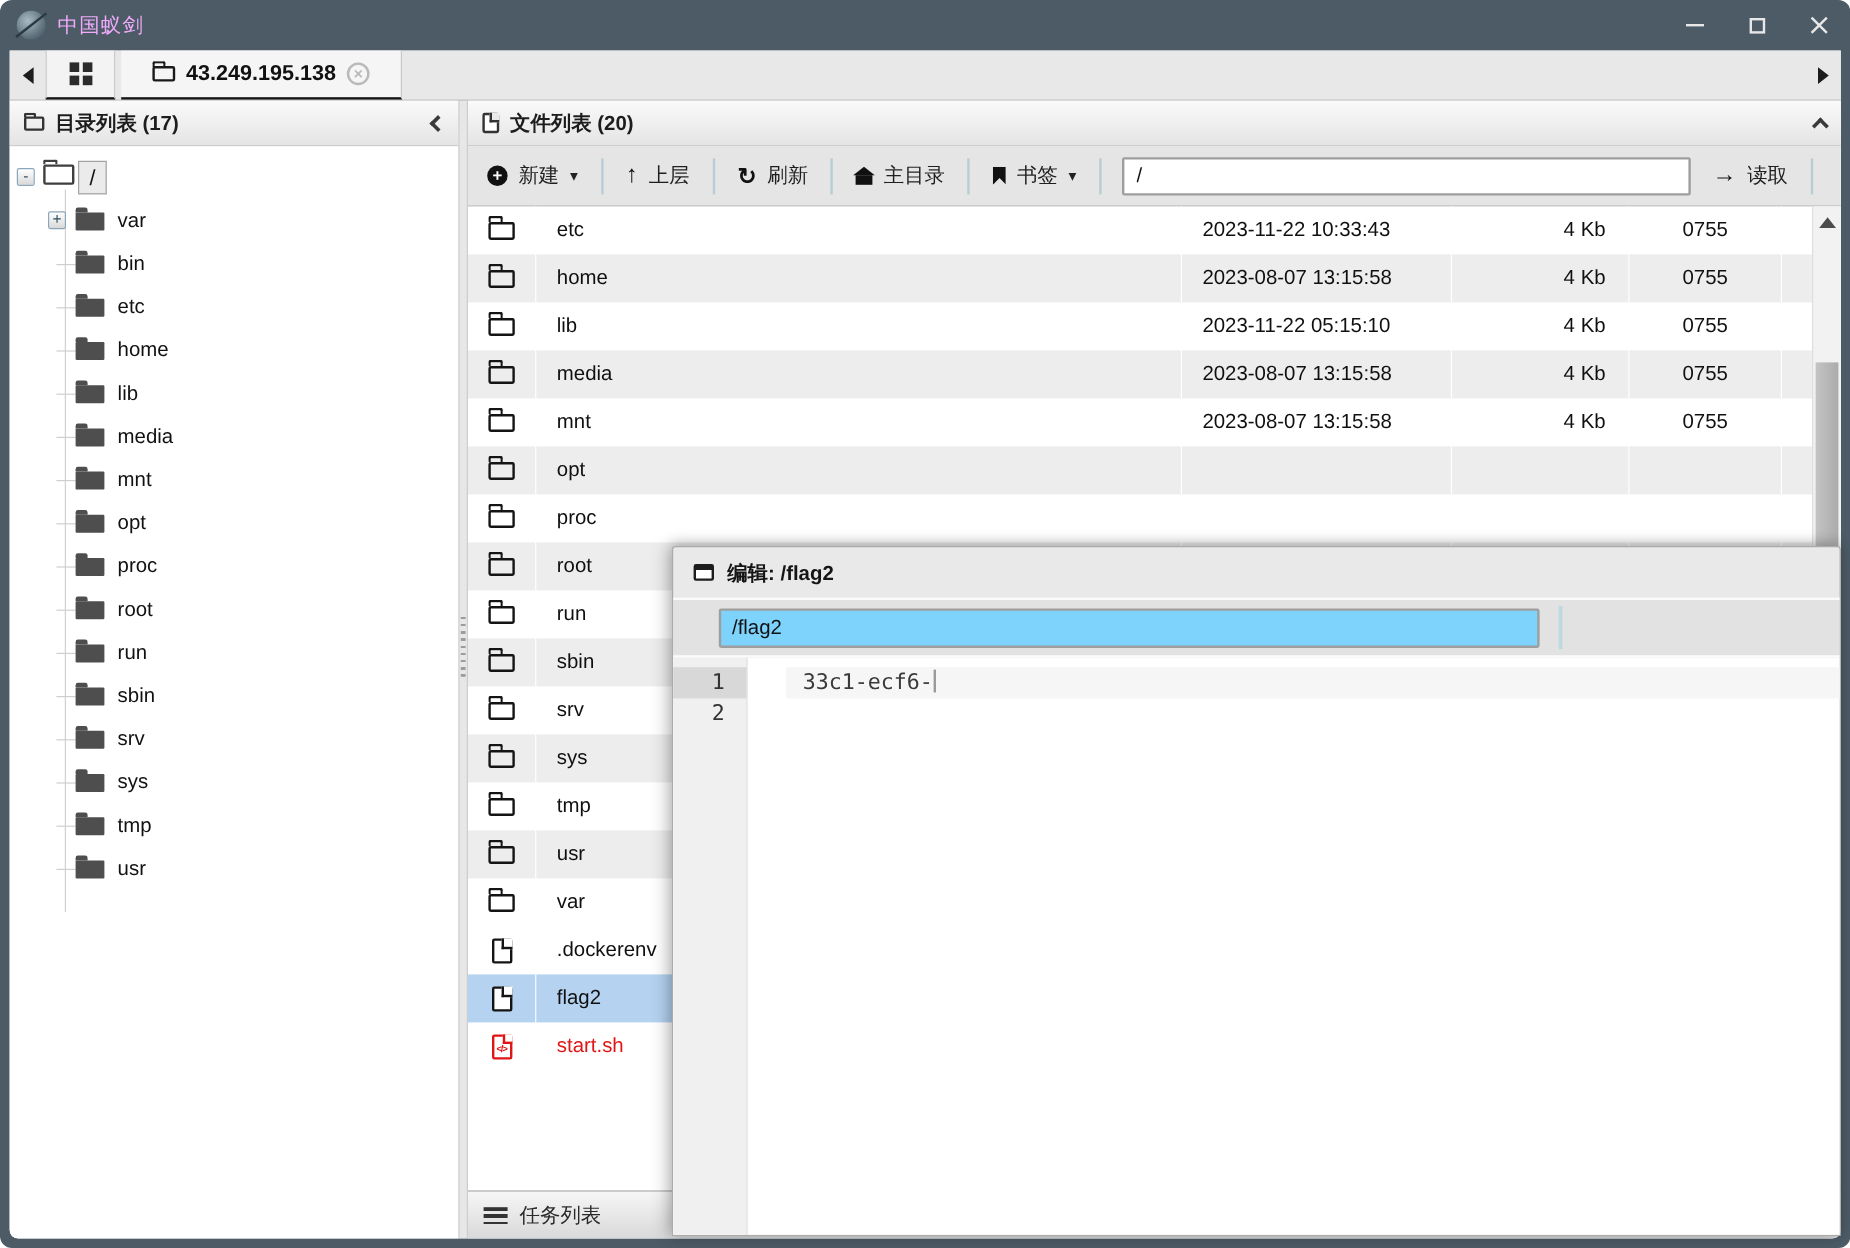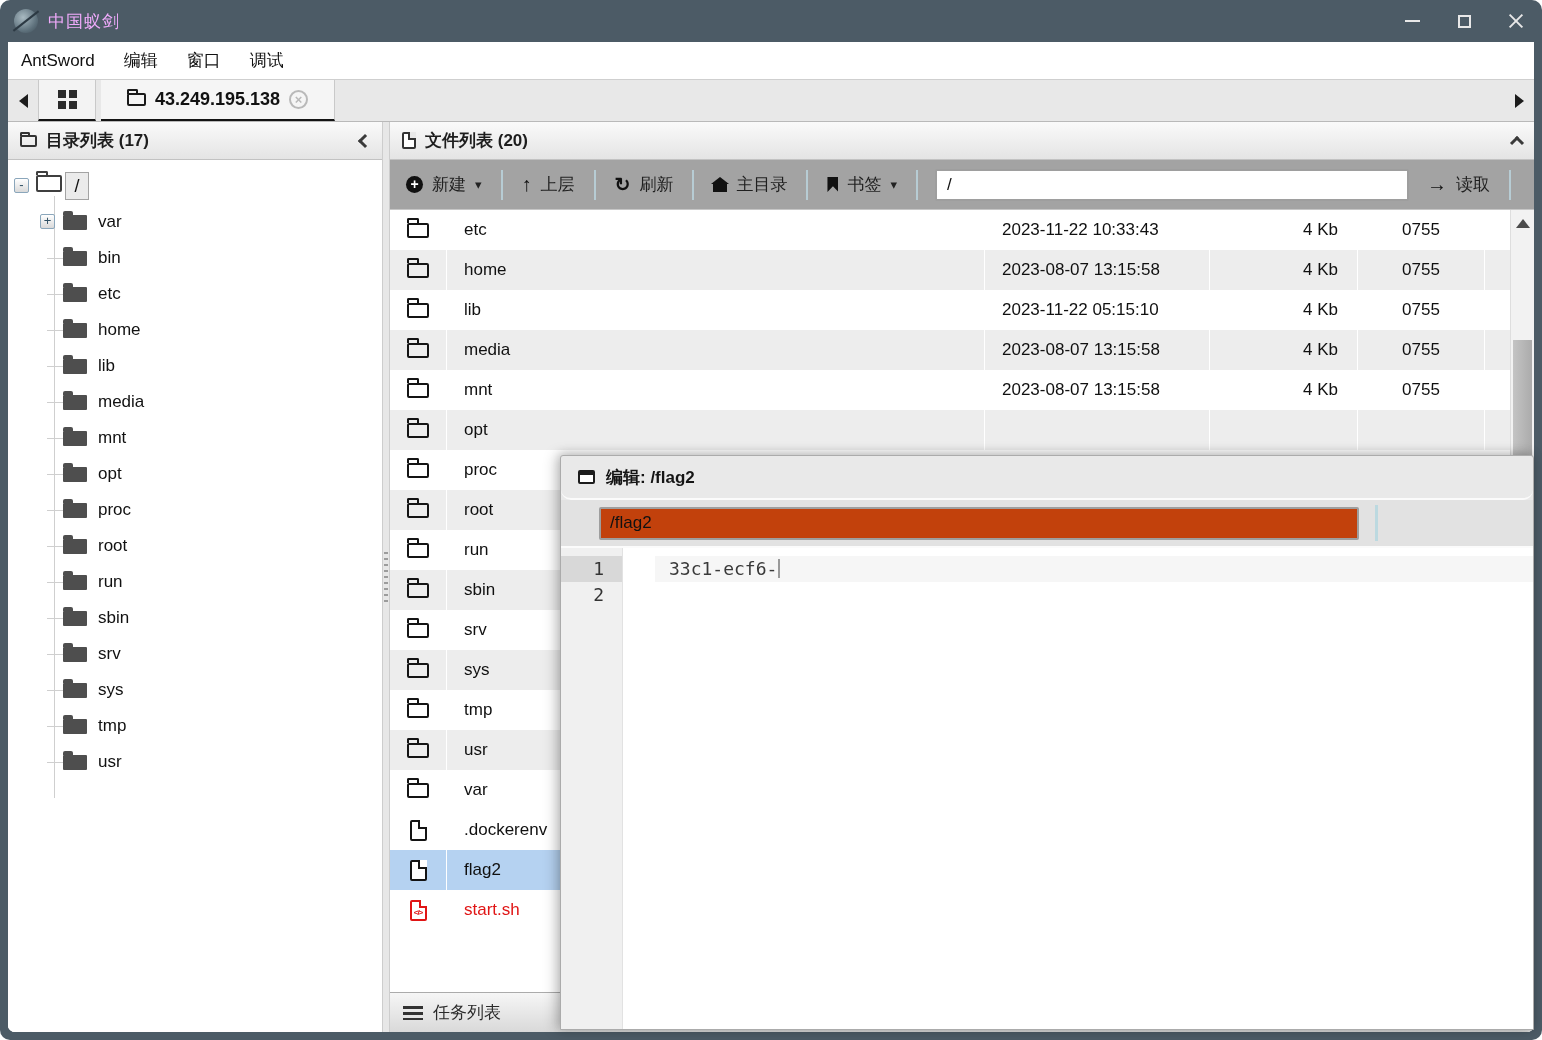--- a/index.html
+++ b/index.html
@@ -86,21 +86,21 @@
   .tree-folder::before { content:""; position:absolute; top:-4px; left:0; width:10px; height:4px; background:#4e4e4e;
     border-radius:2px 2px 0 0; }
 
   .splitter { width:8px; flex:none; background:#e7e7e7; border-left:1px solid #cdcdcd; border-right:1px solid #cdcdcd; position:relative; }
   .splitter-grip { position:absolute; left:50%; transform:translateX(-50%); top:430px; width:4px; height:50px;
     background:repeating-linear-gradient(to bottom,#9c9c9c 0 2px,transparent 2px 6px); }
 
   
   .file-panel { flex:1; min-width:0; display:flex; flex-direction:column; background:#fff; }
 
-  .file-toolbar { height:50px; flex:none; background:#a3a3a3; border-bottom:1px solid #c6c6c6;
+  .file-toolbar { height:50px; flex:none; background:#e5e5e5; border-bottom:1px solid #c6c6c6;
     display:flex; align-items:center; padding:0 10px; font-size:17px; color:#1f1f1f; }
   .tool-btn { display:flex; align-items:center; gap:9px; padding:0 6px; white-space:nowrap; cursor:default; }
   .tool-sep { width:2px; height:30px; background:var(--separator-blue,#b7ccd4); margin:0 13px; flex:none; }
   .plus-circle { width:17px; height:17px; border-radius:50%; background:#111; color:#fff; font-size:14px;
     line-height:17px; text-align:center; font-weight:bold; }
   .plus-circle::before { content:"+"; }
   .caret-down { font-size:13px; color:#222; }
   .caret-down::before { content:"▾"; }
   .arrow-up-glyph { font-size:20px; font-weight:bold; color:#111; }
   .arrow-up-glyph::before { content:"↑"; }
@@ -162,26 +162,26 @@
     display:flex; align-items:center; padding-left:13px; gap:10px; font-size:17px; color:#2a2a2a; }
   .task-icon { width:20px; height:14px; position:relative; }
   .task-icon::before { content:""; position:absolute; inset:0;
     background:repeating-linear-gradient(to bottom,#333 0 3px,transparent 3px 6px); }
 
   
   .editor-window { position:absolute; left:560px; top:455px; right:8px; bottom:10px; background:#e9e9e9;
     border:1px solid #ababab; border-radius:3px 3px 0 0; box-shadow:-4px 0 14px rgba(0,0,0,.22), 0 -2px 10px rgba(0,0,0,.15);
     display:flex; flex-direction:column; z-index:40; }
   .editor-title { height:44px; flex:none; display:flex; align-items:center; padding-left:17px; gap:11px;
-    font-size:17px; font-weight:bold; color:#151515; border-bottom:2px solid #fbfbfb;border-radius:10px; }
+    font-size:17px; font-weight:bold; color:#151515; border-bottom:2px solid #fbfbfb; }
   .editor-win-icon { width:17px; height:14px; border:2px solid #1c1c1c; border-top:5px solid #1c1c1c; border-radius:2px; background:#fff; }
   .editor-toolbar { height:48px; flex:none; background:#e2e2e2; border-bottom:2px solid #fbfbfb;
     display:flex; align-items:center; }
-  .editor-path-input { margin-left:38px; width:760px; height:33px; border:2px solid #9e9e9e; border-radius:2px;
-    background:#c2410c; font-size:17px; padding:0 9px; font-family:"Liberation Sans",sans-serif; color:#111; }
+  .editor-path-input { margin-left:38px; width:684px; height:33px; border:2px solid #9e9e9e; border-radius:2px;
+    background:#7dd3fc; font-size:17px; padding:0 9px; font-family:"Liberation Sans",sans-serif; color:#111; }
   .editor-tool-sep { width:3px; height:36px; background:#bcd9e0; margin-left:16px; }
   .editor-body { flex:1; min-height:0; background:#fff; display:flex; font-family:"DejaVu Sans Mono",monospace; font-size:18px; }
   .gutter { width:62px; flex:none; background:#f0f0f0; border-right:1px solid #e2e2e2; padding-top:8px; }
   .gutter-num { height:26px; line-height:26px; text-align:right; padding-right:18px; color:#333; }
   .gutter-num.active { background:#d8d8d8; }
   .code-area { flex:1; min-width:0; padding-top:8px;margin-left:32px; }
   .code-line { height:26px; line-height:26px; padding-left:14px; color:#3a3a3a; white-space:pre; }
   .code-line.active { background:#f6f6f6; }
   .caret { display:inline-block; width:2px; height:19px; background:#9a9a9a; vertical-align:-3px; margin-left:1px; }
 </style>
@@ -201,26 +201,20 @@
           <span class="max-glyph"></span>
         </div>
       <div class="win-btn">
           <span class="close-glyph"></span>
         </div>
     </div>
   </div>
 
   <div class="chrome">
 
-    <div class="menubar">
-      <span class="menu-item">AntSword</span>
-      <span class="menu-item">编辑</span>
-      <span class="menu-item">窗口</span>
-      <span class="menu-item">调试</span>
-    </div>
 
     <div class="tabbar">
       <div class="tab-scroll">
           <span class="tri-left"></span>
         </div>
       <div class="tab-grid-btn">
         <span class="grid-icon">
             <span></span>
             <span></span>
             <span></span>

